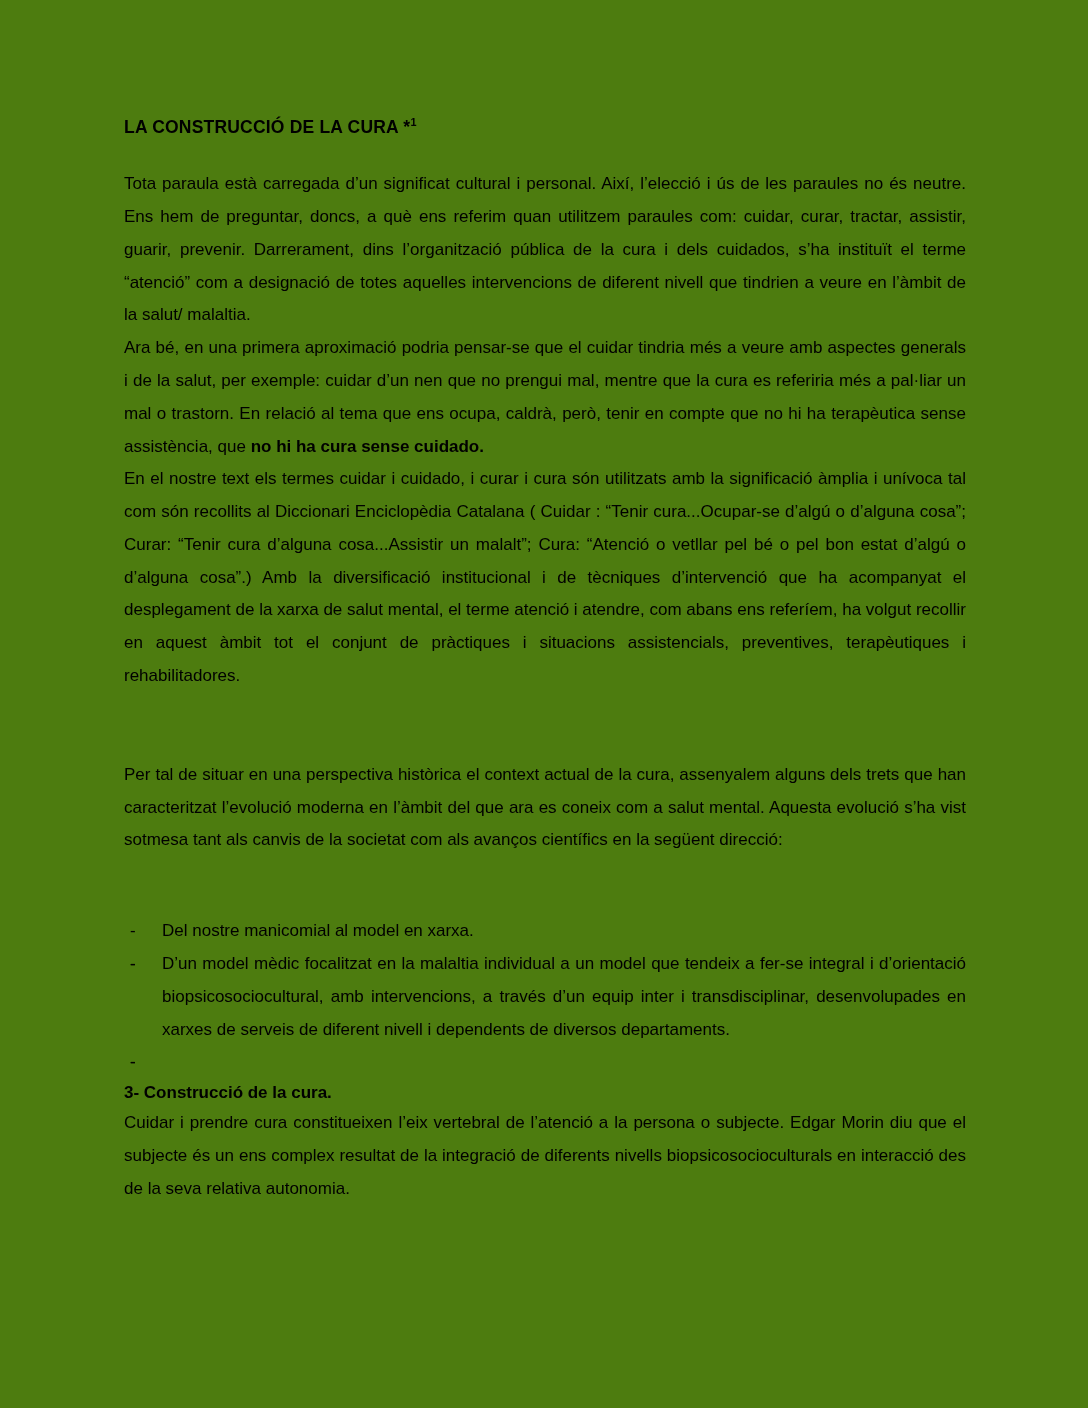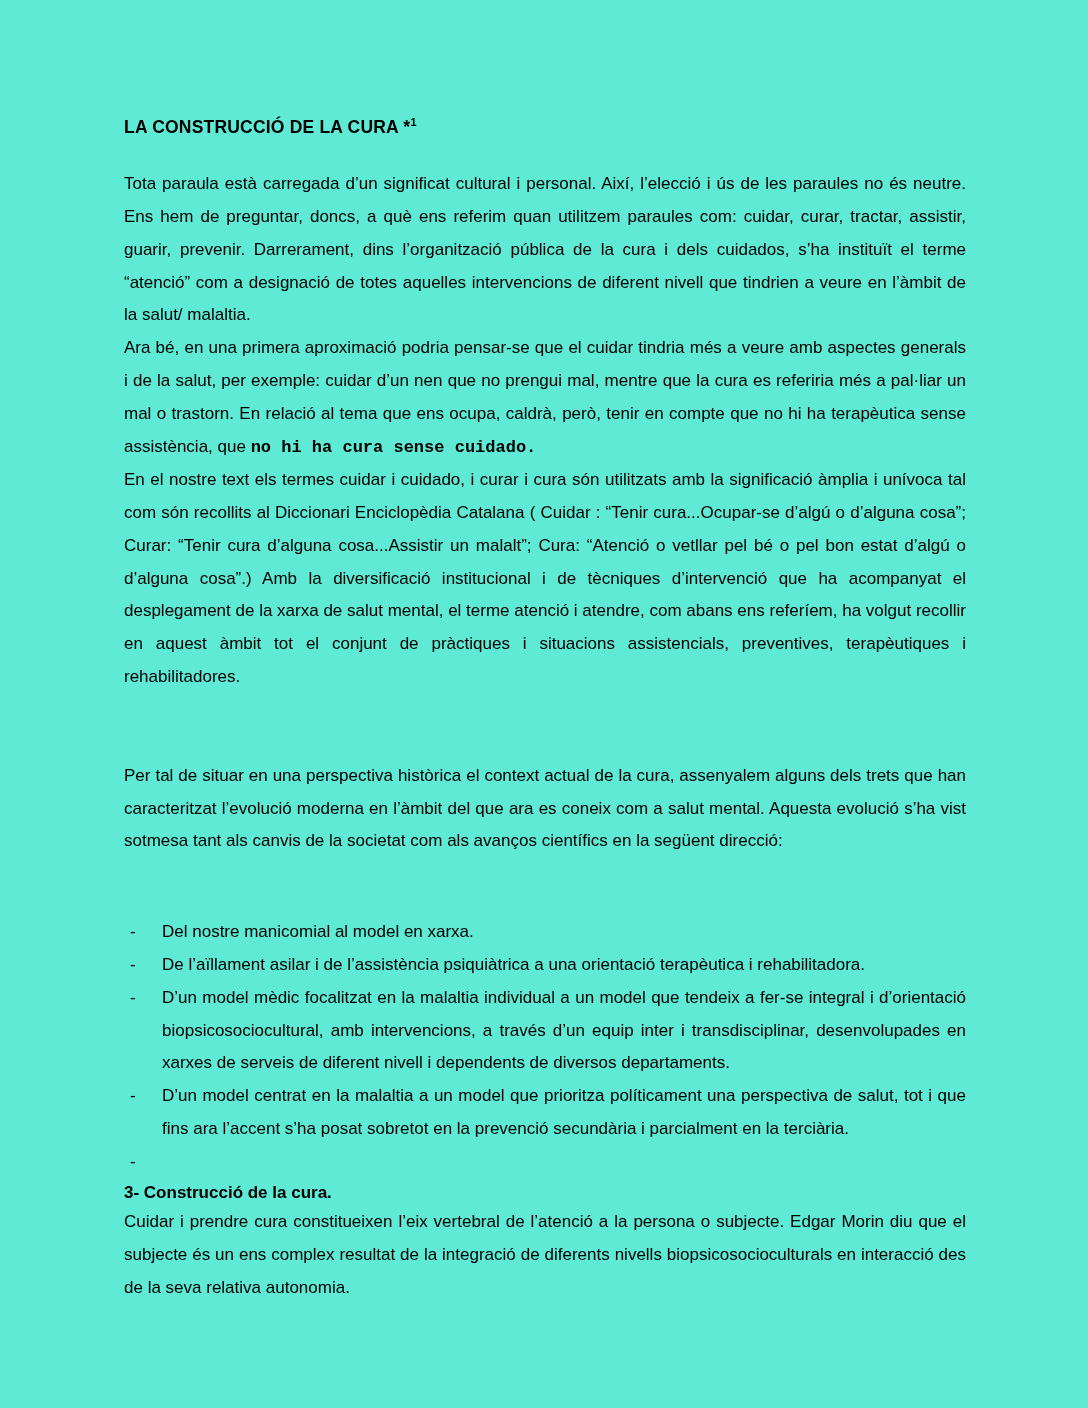--- a/index.html
+++ b/index.html
@@ -8,21 +8,21 @@
     background: #ffffff;
   }
   body {
     font-family: "Liberation Sans", sans-serif;
     color: #000000;
   }
   .page {
     position: relative;
     width: 1088px;
     height: 1408px;
-    background: #5eead4;
+    background: #4d7c0f;
     overflow: hidden;
     box-sizing: border-box;
   }
   .content {
     position: absolute;
     left: 124px;
     top: 114px;
     width: 842px;
   }
   .doc-title {
@@ -50,21 +50,20 @@
   }
   .para {
     font-size: 17px;
     line-height: 1.93;
     text-align: justify;
     margin: 0;
     hyphens: none;
   }
   .bold-inline {
     font-weight: bold;
-    font-family: Liberation Mono, monospace;
   }
   .gap-lg {
     height: 66px;
   }
   .gap-md {
     height: 58px;
   }
   .gap-sm {
     height: 33px;
   }
@@ -108,23 +107,23 @@
 
     <div class="gap-lg"></div>
 
 
     <p class="para">Per tal de situar en una perspectiva històrica el context actual de la cura, assenyalem alguns dels trets que han caracteritzat l’evolució moderna en l’àmbit del que ara es coneix com a salut mental. Aquesta evolució s’ha vist sotmesa tant als canvis de la societat com als avanços científics en la següent direcció:</p>
 
     <div class="gap-md"></div>
 
     <ul class="bullets">
       <li><span class="dash">-</span><span>Del nostre manicomial al model en xarxa.</span></li>
-      <li><span class="dash">-</span><span>De l’aïllament asilar i de l’assistència psiquiàtrica a una orientació terapèutica i rehabilitadora.</span></li>
+      <li><span class="dash">-</span></li>
       <li><span class="dash">-</span><span>D’un model mèdic focalitzat en la malaltia individual a un model que tendeix a fer-se integral i d’orientació biopsicosociocultural, amb intervencions, a través d’un equip inter i transdisciplinar, desenvolupades en xarxes de serveis de diferent nivell i dependents de diversos departaments.</span></li>
-      <li><span class="dash">-</span><span>D’un model centrat en la malaltia a un model que prioritza políticament una perspectiva de salut, tot i que fins ara l’accent s’ha posat sobretot en la prevenció secundària i parcialment en la terciària.</span></li>
+      <li><span class="dash">-</span></li>
       <li><span class="dash">-</span></li>
     </ul>
 
     <div class="gap-sm"></div>
 
     <h2 class="sect-head">3- Construcció de la cura.</h2>
 
     <p class="para">Cuidar i prendre cura constitueixen l’eix vertebral de l’atenció a la persona o subjecte. Edgar Morin diu que el subjecte és un ens complex resultat de la integració de diferents nivells biopsicosocioculturals en interacció des de la seva relativa autonomia.</p>
 
   </div>

